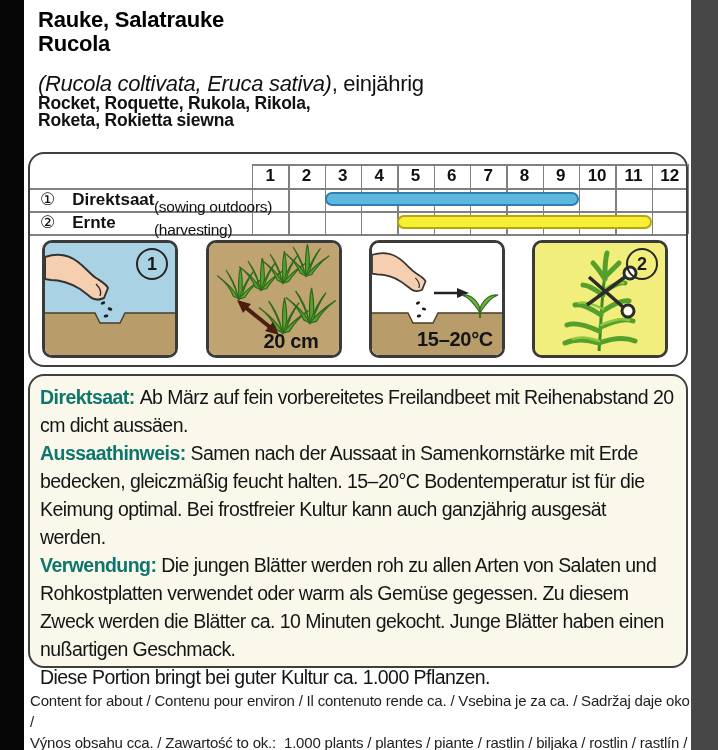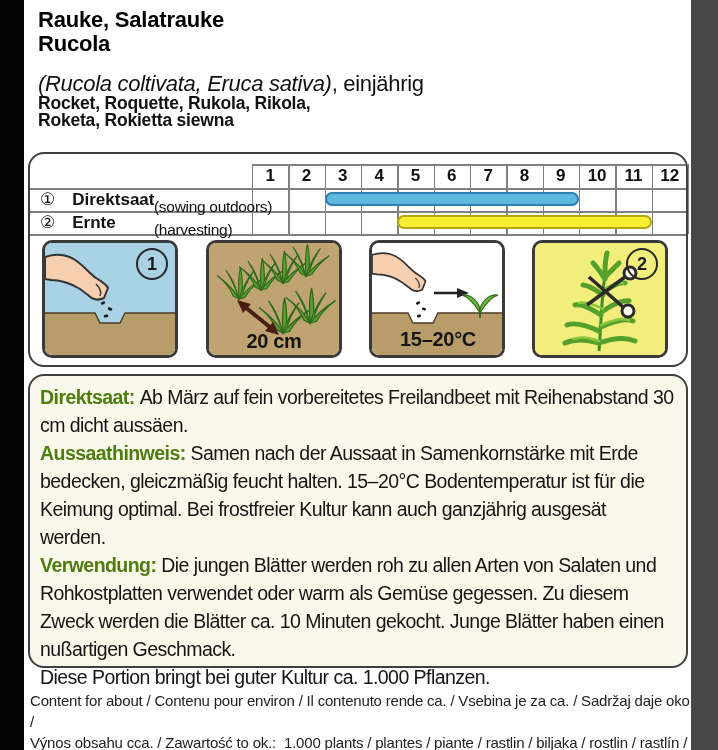--- a/index.html
+++ b/index.html
@@ -40,30 +40,30 @@
   .calbar{position:absolute;height:14px;border:2px solid;border-radius:9px;box-sizing:border-box;}
 
   
   .panel{position:absolute;top:86px;width:136px;height:118px;border:3px solid #3a3a3a;
     border-radius:10px;box-sizing:border-box;overflow:hidden;background:#fff;}
   .p1{left:12px;} .p2{left:176px;} .p3{left:339px;} .p4{left:502px;}
   .panel svg{display:block;width:130px;height:112px;}
   .badge{position:absolute;top:5px;right:7px;width:28px;height:28px;border:2.5px solid #262626;
     border-radius:50%;display:flex;align-items:center;justify-content:center;
     font-size:18px;font-weight:bold;color:#1a1a1a;}
-  .pcap{position:absolute;font-weight:bold;color:#151515;letter-spacing:-0.3px;white-space:nowrap;}
+  .pcap{position:absolute;font-weight:bold;color:#151515;letter-spacing:-0.3px;white-space:nowrap;padding-left:17px;}
   .p2cap{left:0;width:100%;text-align:center;top:87px;font-size:20px;}
   .p3cap{left:0;width:104px;text-align:right;top:85px;font-size:20px;}
 
   
   .instrbox{position:absolute;left:28px;top:374px;width:660px;height:294px;background:#faf8ea;
     border:2.5px solid #3f3f3f;border-radius:16px;box-sizing:border-box;
     padding:7px 12px 0 10px;}
   .para{font-size:19.5px;line-height:28px;letter-spacing:-0.55px;color:#151515;}
-  .ilabel{font-weight:bold;color:#4d7c0f;margin-top:25px;}
+  .ilabel{font-weight:bold;color:#0f766e;margin-top:25px;}
 
   
   .footer{position:absolute;left:30px;top:690px;width:660px;font-size:15px;
     line-height:21px;letter-spacing:-0.2px;color:#222;white-space:pre-wrap;}
 </style>
 </head>
 <body>
 
 <div class="edge-left"></div>
 <div class="edge-right"></div>
@@ -217,21 +217,21 @@
         <circle cx="95" cy="30" r="6" fill="#fdfdf0" stroke="#2b2b2b" stroke-width="3"></circle>
         <circle cx="93" cy="68" r="6" fill="#fdfdf0" stroke="#2b2b2b" stroke-width="3"></circle>
       </g>
     </svg>
     <div class="badge">2</div>
   </div>
 </div>
 
 <div class="instrbox">
   <div>
-      <div class="para"><span class="ilabel">Direktsaat: </span><span>Ab März auf fein vorbereitetes Freilandbeet mit Reihenabstand 30 cm dicht aussäen.</span></div>
+      <div class="para"><span class="ilabel">Direktsaat: </span><span>Ab März auf fein vorbereitetes Freilandbeet mit Reihenabstand 20 cm dicht aussäen.</span></div>
       <div class="para"><span class="ilabel">Aussaathinweis: </span><span>Samen nach der Aussaat in Samenkornstärke mit Erde bedecken, gleiczmäßig feucht halten. 15–20°C Bodentemperatur ist für die Keimung optimal. Bei frostfreier Kultur kann auch ganzjährig ausgesät werden.</span></div>
       <div class="para"><span class="ilabel">Verwendung: </span><span>Die jungen Blätter werden roh zu allen Arten von Salaten und Rohkostplatten verwendet oder warm als Gemüse gegessen. Zu diesem Zweck werden die Blätter ca. 10 Minuten gekocht. Junge Blätter haben einen nußartigen Geschmack.</span></div>
       <div class="para"><span>Diese Portion bringt bei guter Kultur ca. 1.000 Pflanzen.</span></div>
     </div>
 </div>
 
 <div class="footer"><span>Content for about / Contenu pour environ / Il contenuto rende ca. / Vsebina je za ca. / Sadržaj daje oko /</span>
 <span>Výnos obsahu cca. / Zawartość to ok.:  1.000 plants / plantes / piante / rastlin / biljaka / rostlin / rastlín / roślin</span></div>
 
 </body></html>

